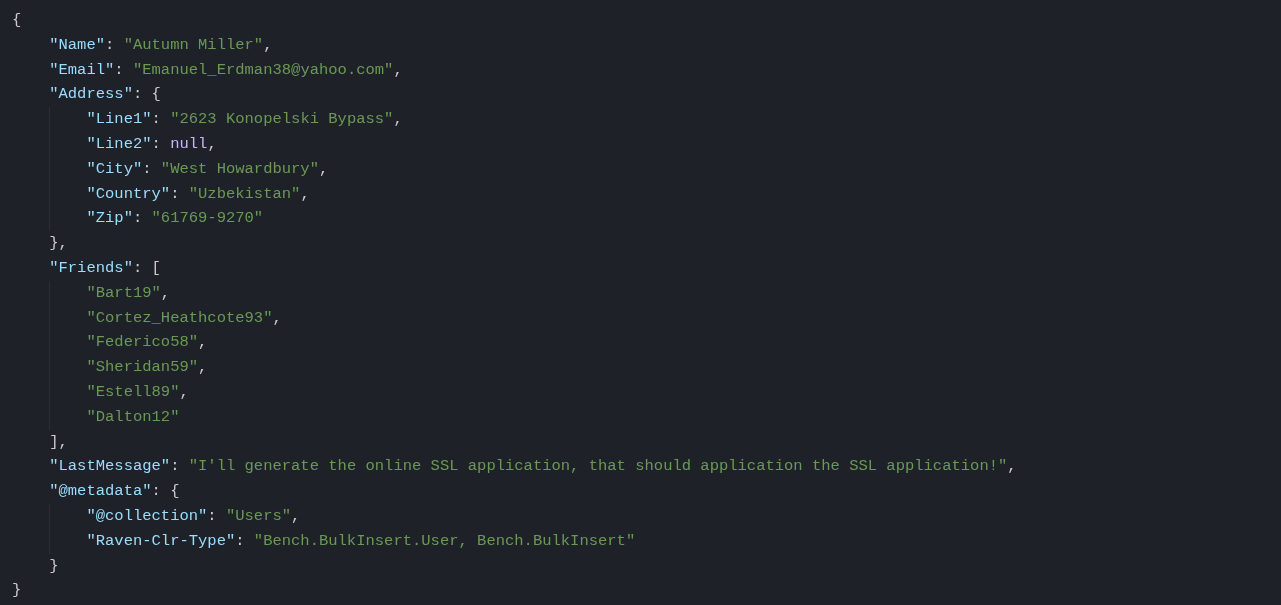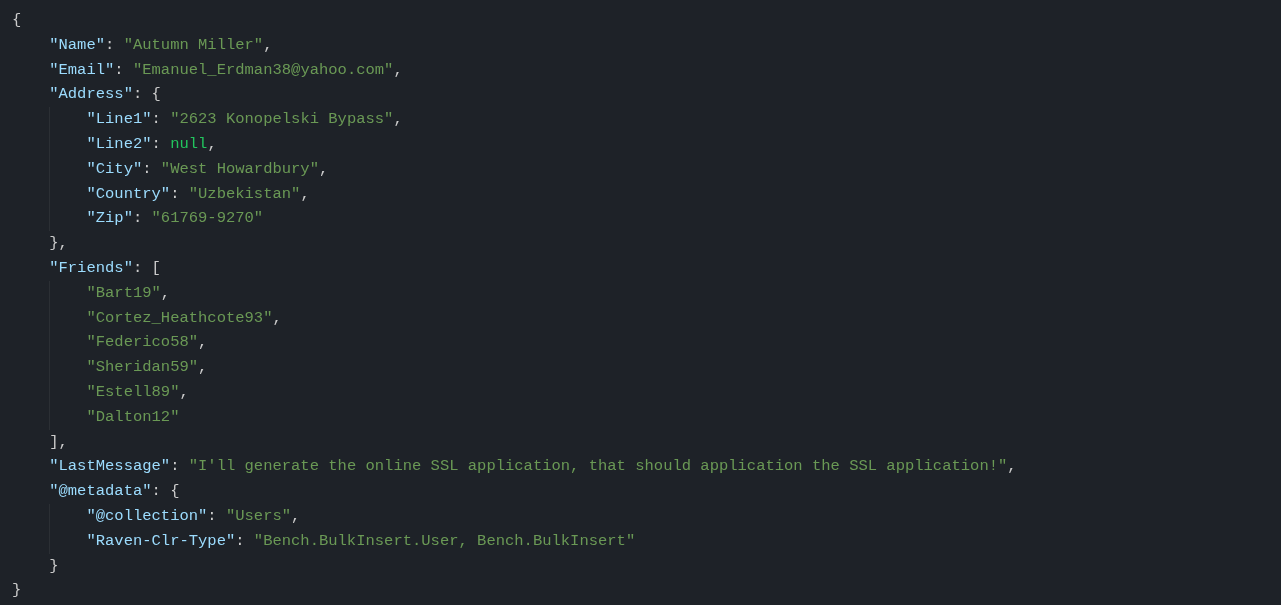--- a/index.html
+++ b/index.html
@@ -23,18 +23,18 @@
   .guide {
     position: absolute;
     top: 0;
     bottom: 0;
     width: 1px;
     background: rgba(255,255,255,0.06);
   }
   .key   { color: #9cdcfe; }
   .str   { color: #6a9955; }
   .punc  { color: #cccccc; }
-  .null  { color: #22c55e; }
+  .null  { color: #c4b5fd; }
 </style>
 </head>
 <body>
 
 <div class="editor"><div class="line"><span class="punc"></span><span class="punc">{</span></div><div class="line"><span class="punc">    </span><span class="key">"Name"</span><span class="punc">: </span><span class="str">"Autumn Miller"</span><span class="punc">,</span></div><div class="line"><span class="punc">    </span><span class="key">"Email"</span><span class="punc">: </span><span class="str">"Emanuel_Erdman38@yahoo.com"</span><span class="punc">,</span></div><div class="line"><span class="punc">    </span><span class="key">"Address"</span><span class="punc">: </span><span class="punc">{</span></div><div class="line"><span class="guide" style="left: 37.2188px;"></span><span class="punc">        </span><span class="key">"Line1"</span><span class="punc">: </span><span class="str">"2623 Konopelski Bypass"</span><span class="punc">,</span></div><div class="line"><span class="guide" style="left: 37.2188px;"></span><span class="punc">        </span><span class="key">"Line2"</span><span class="punc">: </span><span class="null">null</span><span class="punc">,</span></div><div class="line"><span class="guide" style="left: 37.2188px;"></span><span class="punc">        </span><span class="key">"City"</span><span class="punc">: </span><span class="str">"West Howardbury"</span><span class="punc">,</span></div><div class="line"><span class="guide" style="left: 37.2188px;"></span><span class="punc">        </span><span class="key">"Country"</span><span class="punc">: </span><span class="str">"Uzbekistan"</span><span class="punc">,</span></div><div class="line"><span class="guide" style="left: 37.2188px;"></span><span class="punc">        </span><span class="key">"Zip"</span><span class="punc">: </span><span class="str">"61769-9270"</span></div><div class="line"><span class="punc">    </span><span class="punc">},</span></div><div class="line"><span class="punc">    </span><span class="key">"Friends"</span><span class="punc">: </span><span class="punc">[</span></div><div class="line"><span class="guide" style="left: 37.2188px;"></span><span class="punc">        </span><span class="str">"Bart19"</span><span class="punc">,</span></div><div class="line"><span class="guide" style="left: 37.2188px;"></span><span class="punc">        </span><span class="str">"Cortez_Heathcote93"</span><span class="punc">,</span></div><div class="line"><span class="guide" style="left: 37.2188px;"></span><span class="punc">        </span><span class="str">"Federico58"</span><span class="punc">,</span></div><div class="line"><span class="guide" style="left: 37.2188px;"></span><span class="punc">        </span><span class="str">"Sheridan59"</span><span class="punc">,</span></div><div class="line"><span class="guide" style="left: 37.2188px;"></span><span class="punc">        </span><span class="str">"Estell89"</span><span class="punc">,</span></div><div class="line"><span class="guide" style="left: 37.2188px;"></span><span class="punc">        </span><span class="str">"Dalton12"</span></div><div class="line"><span class="punc">    </span><span class="punc">],</span></div><div class="line"><span class="punc">    </span><span class="key">"LastMessage"</span><span class="punc">: </span><span class="str">"I'll generate the online SSL application, that should application the SSL application!"</span><span class="punc">,</span></div><div class="line"><span class="punc">    </span><span class="key">"@metadata"</span><span class="punc">: </span><span class="punc">{</span></div><div class="line"><span class="guide" style="left: 37.2188px;"></span><span class="punc">        </span><span class="key">"@collection"</span><span class="punc">: </span><span class="str">"Users"</span><span class="punc">,</span></div><div class="line"><span class="guide" style="left: 37.2188px;"></span><span class="punc">        </span><span class="key">"Raven-Clr-Type"</span><span class="punc">: </span><span class="str">"Bench.BulkInsert.User, Bench.BulkInsert"</span></div><div class="line"><span class="punc">    </span><span class="punc">}</span></div><div class="line"><span class="punc"></span><span class="punc">}</span></div></div>
 
 </body></html>

